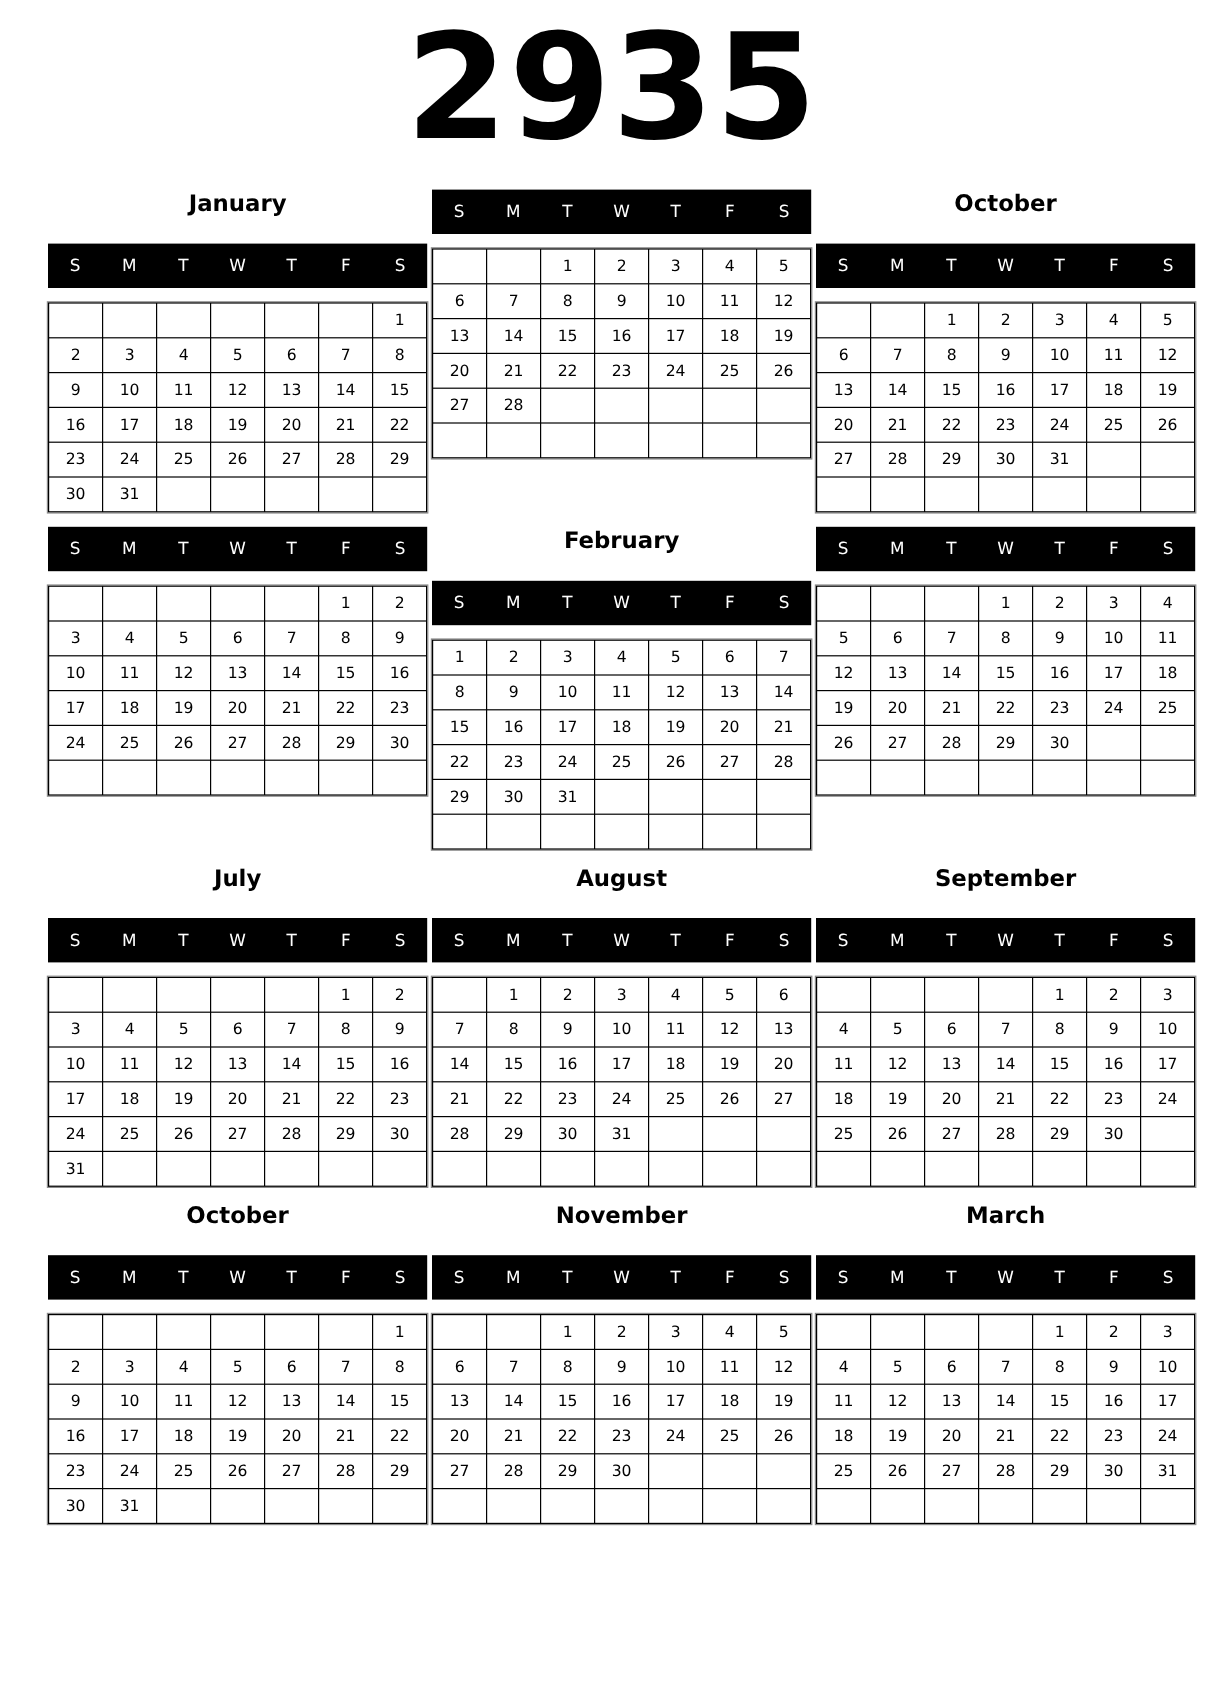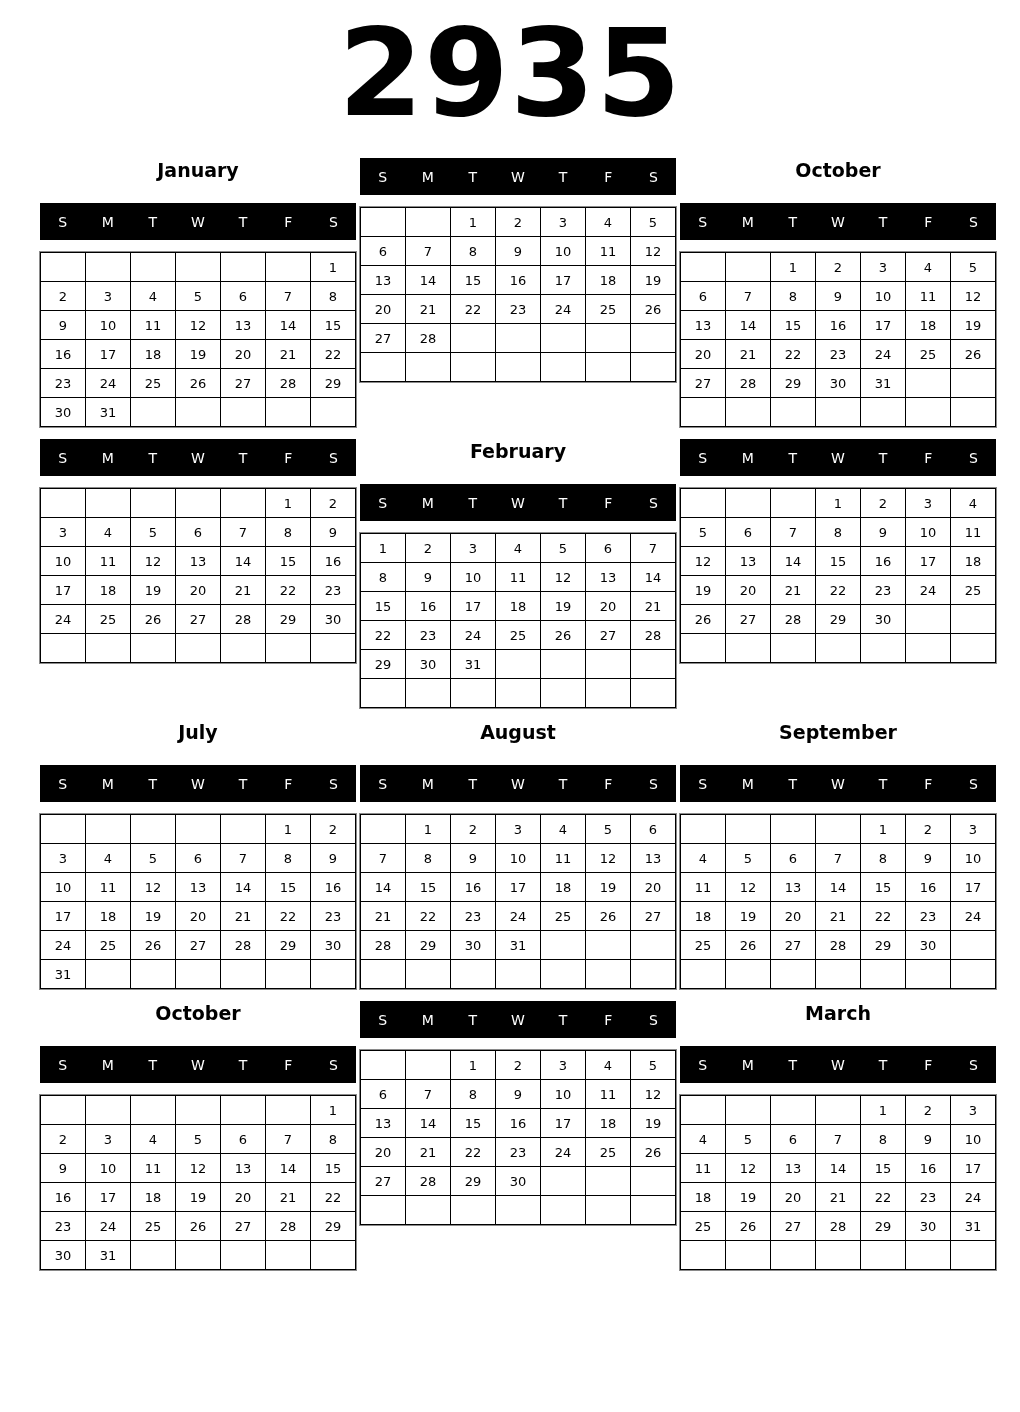--- a/index.html
+++ b/index.html
@@ -630,20 +630,21 @@
         <div class="cell">31</div>
         <div class="cell"></div>
         <div class="cell"></div>
         <div class="cell"></div>
         <div class="cell"></div>
         <div class="cell"></div>
       </div>
   </div>
 
   <div class="month">
+    <div class="month-title">November</div>
     <div class="weekday-bar">
         <span>S</span>
         <span>M</span>
         <span>T</span>
         <span>W</span>
         <span>T</span>
         <span>F</span>
         <span>S</span>
       </div>
     <div class="month-grid">

